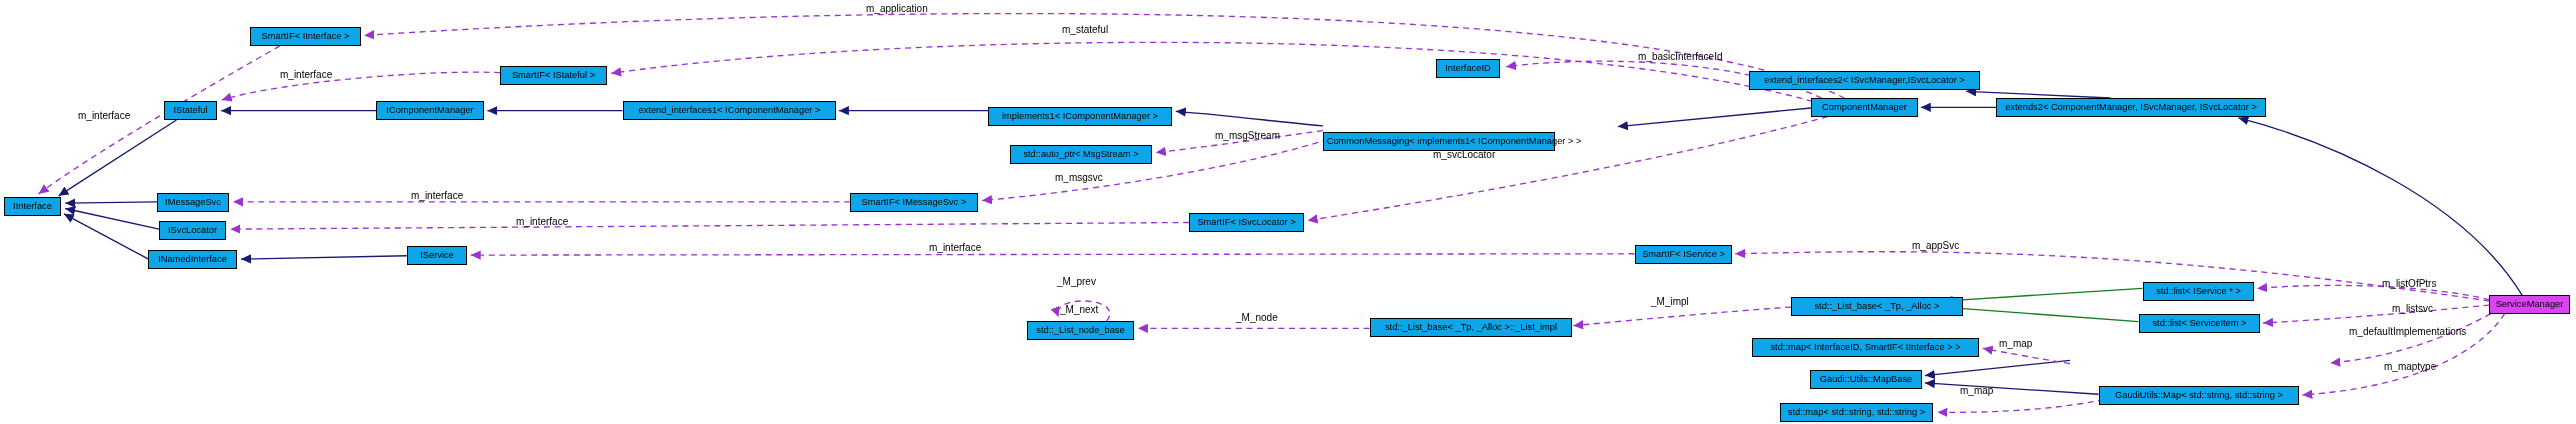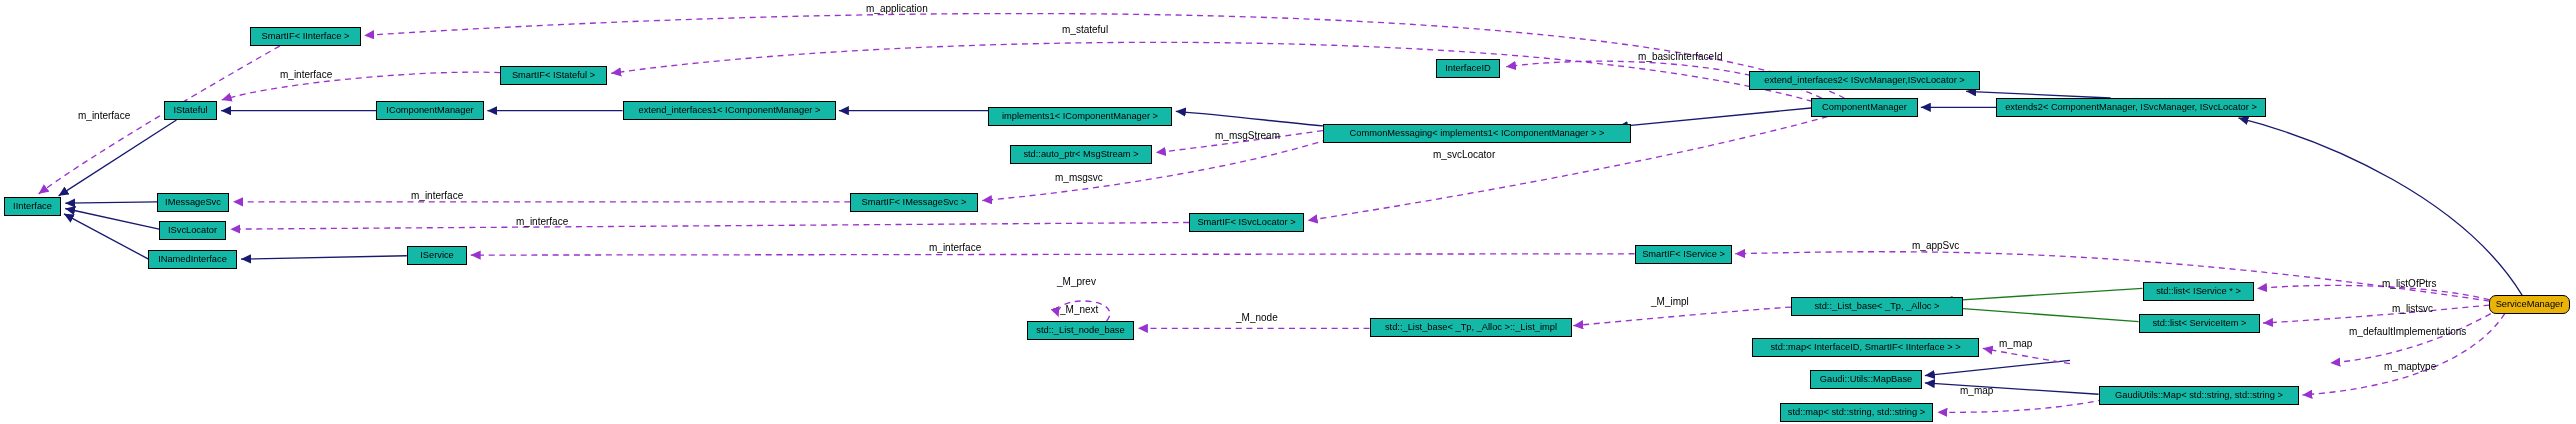--- a/index.html
+++ b/index.html
@@ -1,22 +1,22 @@
 <!DOCTYPE html>
 <html style="font-size:10.7px"><head>
 <meta charset="utf-8">
 <style>
   html,body{margin:0;padding:0;background:#ffffff;}
   #canvas{position:relative;width:2576px;height:425px;background:#ffffff;overflow:hidden;
           font-family:"Liberation Sans","DejaVu Sans",sans-serif;}
   #edges{position:absolute;left:0;top:0;width:2576px;height:425px;}
-  .node{position:absolute;box-sizing:border-box;height:18.6px;border:1.3px solid #000;background:#14b8a6;
+  .node{position:absolute;box-sizing:border-box;height:18.6px;border:1.3px solid #000;background:#0ea5e9;
         color:#000;font-size:9.3px;line-height:16px;text-align:center;white-space:nowrap;
         padding:0 2.7px;cursor:pointer;}
-  .node.hl{background:#eab308;border-radius:7px;}
+  .node.hl{background:#d946ef;}
   .elabel{position:absolute;color:#000;font-size:10px;white-space:nowrap;}
   path.inh{stroke:#191970;stroke-width:2;fill:none;}
   path.use{stroke:#9a32cd;stroke-width:2;fill:none;stroke-dasharray:9,7;}
   path.tpl{stroke:#1a7a1a;stroke-width:2;fill:none;}
 </style>
 </head>
 <body>
 
 <div id="canvas">
 
@@ -75,21 +75,21 @@
     <path class="use" d="M1662,482 C1692,446 1576,440 1590,476" marker-end="url(#ah-purple)"></path>
   </svg>
 
   <div class="node" style="left:4px;top:197px;width:57px">IInterface</div>
   <div class="node" style="left:250px;top:27px;width:111px">SmartIF&lt; IInterface &gt;</div>
   <div class="node" style="left:164px;top:101px;width:53px">IStateful</div>
   <div class="node" style="left:500px;top:66px;width:107px">SmartIF&lt; IStateful &gt;</div>
   <div class="node" style="left:376px;top:101px;width:108px">IComponentManager</div>
   <div class="node" style="left:623px;top:101px;width:213px">extend_interfaces1&lt; IComponentManager &gt;</div>
   <div class="node" style="left:988px;top:107px;width:184px">implements1&lt; IComponentManager &gt;</div>
-  <div class="node" style="left:1323px;top:124px;width:308px">CommonMessaging&lt; implements1&lt; IComponentManager &gt; &gt;</div>
+  <div class="node" style="left:1323px;top:132px;width:232px">CommonMessaging&lt; implements1&lt; IComponentManager &gt; &gt;</div>
   <div class="node" style="left:1010px;top:145px;width:142px">std::auto_ptr&lt; MsgStream &gt;</div>
   <div class="node" style="left:850px;top:193px;width:128px">SmartIF&lt; IMessageSvc &gt;</div>
   <div class="node" style="left:157px;top:193px;width:72px">IMessageSvc</div>
   <div class="node" style="left:159px;top:221px;width:67px">ISvcLocator</div>
   <div class="node" style="left:1189px;top:213px;width:115px">SmartIF&lt; ISvcLocator &gt;</div>
   <div class="node" style="left:148px;top:250px;width:89px">INamedInterface</div>
   <div class="node" style="left:407px;top:246px;width:60px">IService</div>
   <div class="node" style="left:1635px;top:245px;width:97px">SmartIF&lt; IService &gt;</div>
   <div class="node" style="left:1436px;top:59px;width:64px">InterfaceID</div>
   <div class="node" style="left:1749px;top:71px;width:231px">extend_interfaces2&lt; ISvcManager,ISvcLocator &gt;</div>

